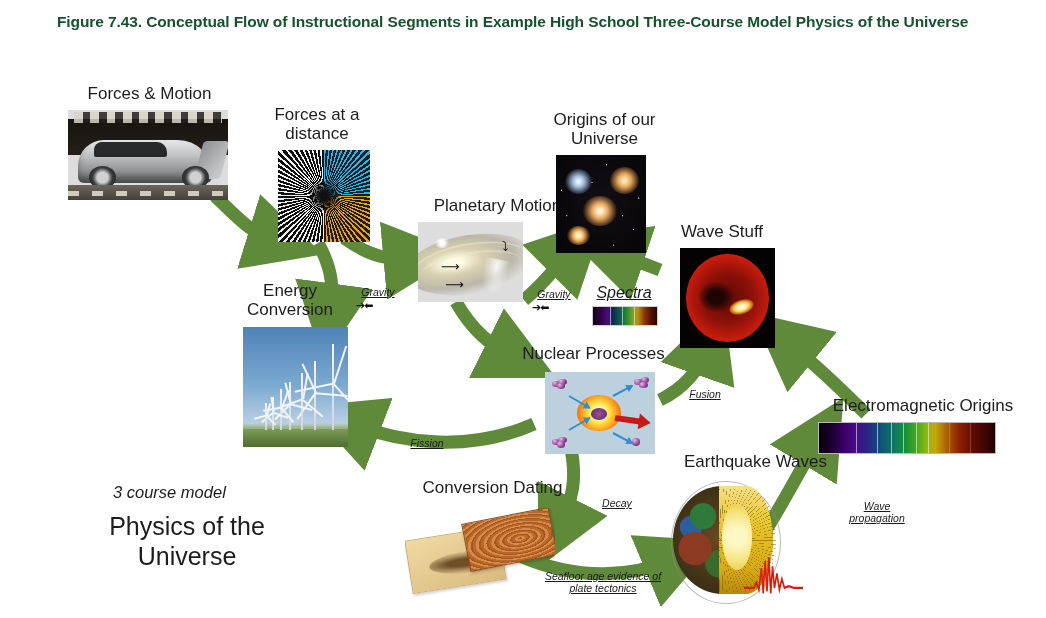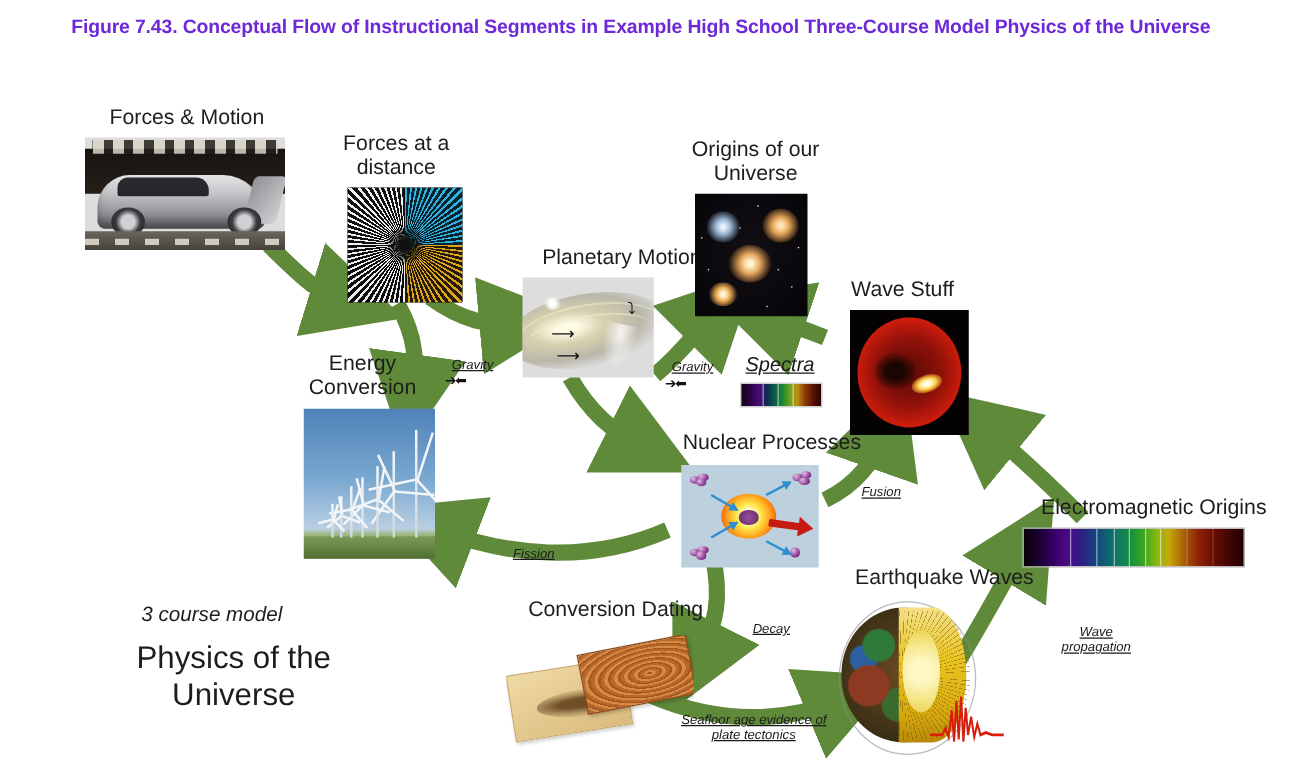--- a/index.html
+++ b/index.html
@@ -2,21 +2,21 @@
 <html><head>
 <meta charset="utf-8">
 <style>
   html,body{margin:0;padding:0;background:#ffffff;}
   body{width:1046px;height:618px;position:relative;overflow:hidden;
        font-family:"Liberation Sans","DejaVu Sans",sans-serif;color:#1a1a1a;}
 
   #figure-title{
     position:absolute;left:57px;top:12px;width:955px;
     font-size:15.5px;font-weight:bold;line-height:1.33;
-    letter-spacing:-0.1px;color:#6d28d9;
+    letter-spacing:-0.1px;color:#14532d;
   }
 
   .lbl{
     position:absolute;text-align:center;white-space:pre-line;
     font-size:17px;line-height:1.12;color:#1d1d1d;font-weight:400;
   }
 
   .edge-lbl{
     position:absolute;font-style:italic;font-size:10.5px;
     line-height:1.18;text-align:center;color:#1a1a1a;white-space:pre-line;text-decoration:underline;
@@ -338,21 +338,21 @@
     <div class="flare"></div>
 </div>
 
 <div class="edge-lbl" style="left:588px;top:284px;width:72px;font-size:16px;">Spectra</div>
 <div class="pic spectra-sm" style="left:592px;top:306px;width:64px;height:18px;">
   <span class="line" style="left:26%"></span>
     <span class="line" style="left:46%"></span>
     <span class="line" style="left:64%"></span>
 </div>
 
-<div class="lbl" style="left:530px;top:344px;width:175px;">Nuclear Processes</div>
+<div class="lbl" style="left:506px;top:344px;width:175px;">Nuclear Processes</div>
 <div class="pic nuke" style="left:545px;top:372px;width:110px;height:82px;">
   <div class="boom"></div>
     <div class="nuc"></div>
   <div class="cl" style="left:6%;top:8%">
       <s></s>
       <s></s>
       <s></s>
     </div>
   <div class="cl" style="right:4%;top:6%">
       <s></s>

